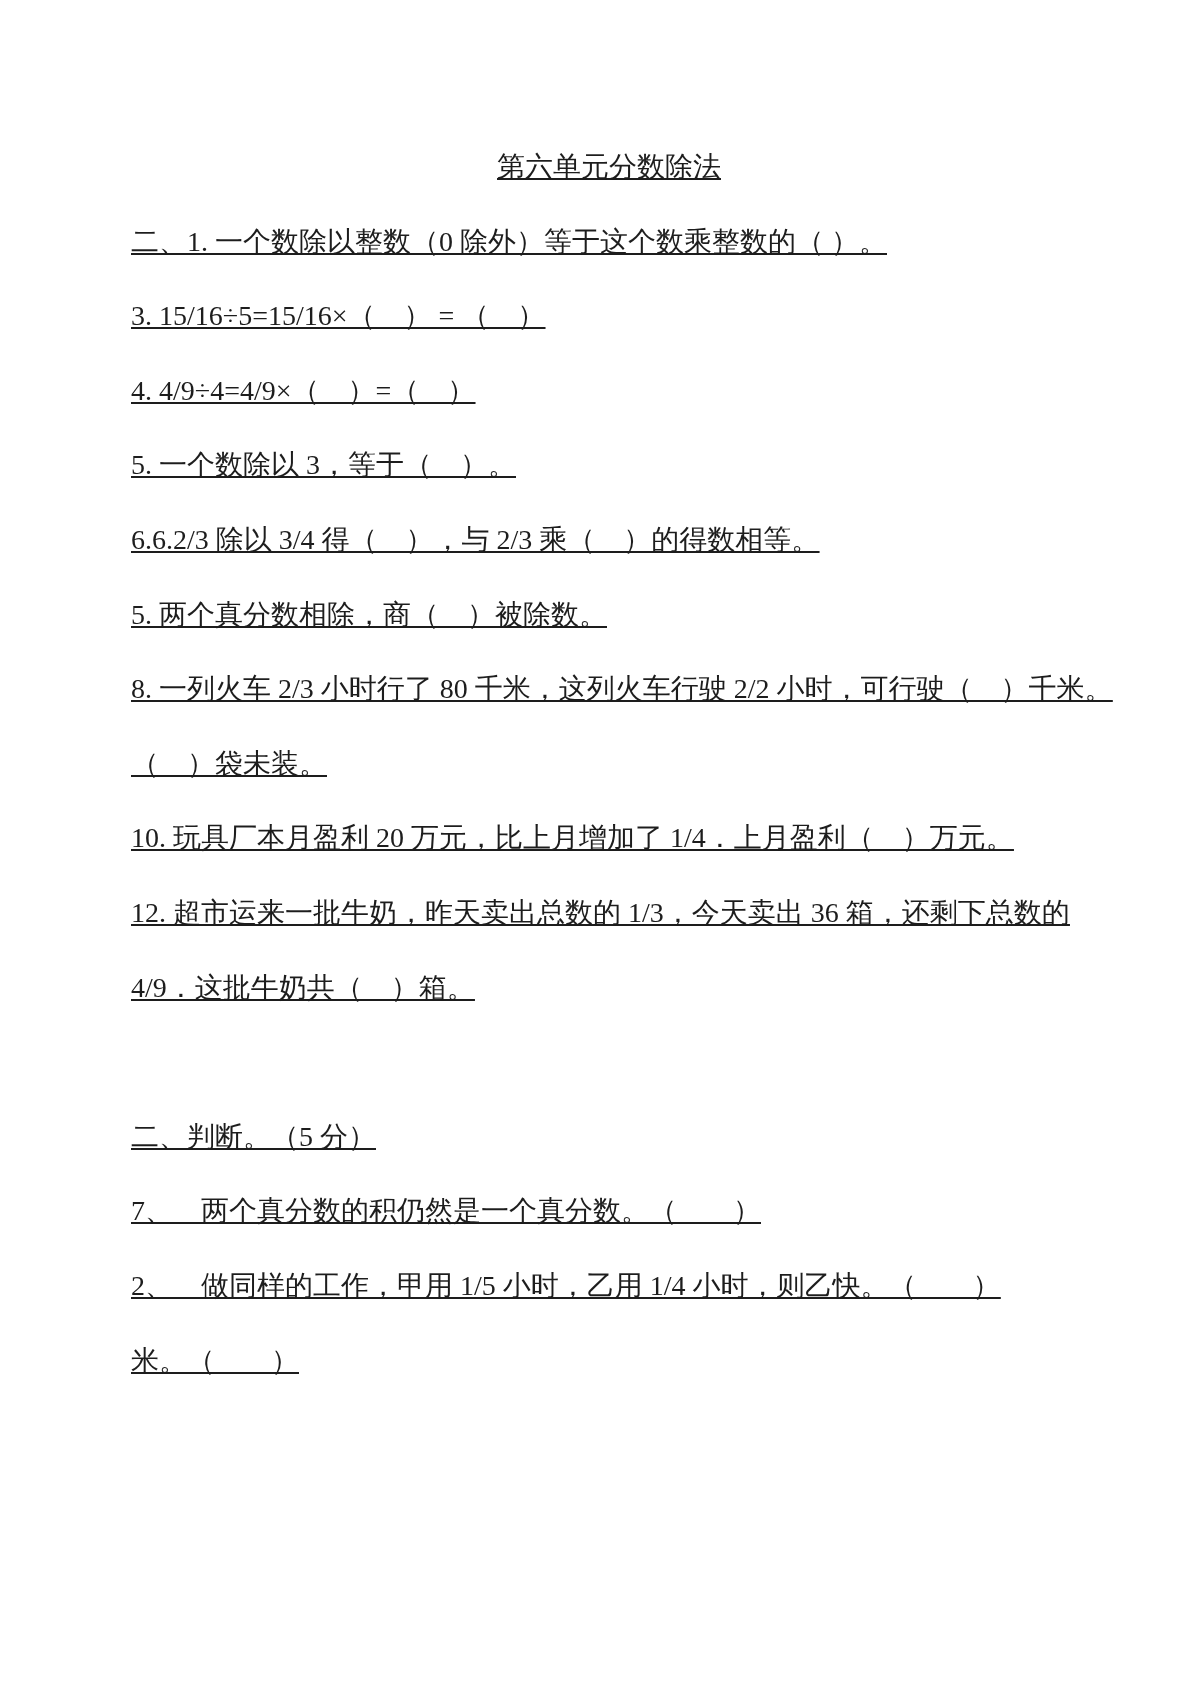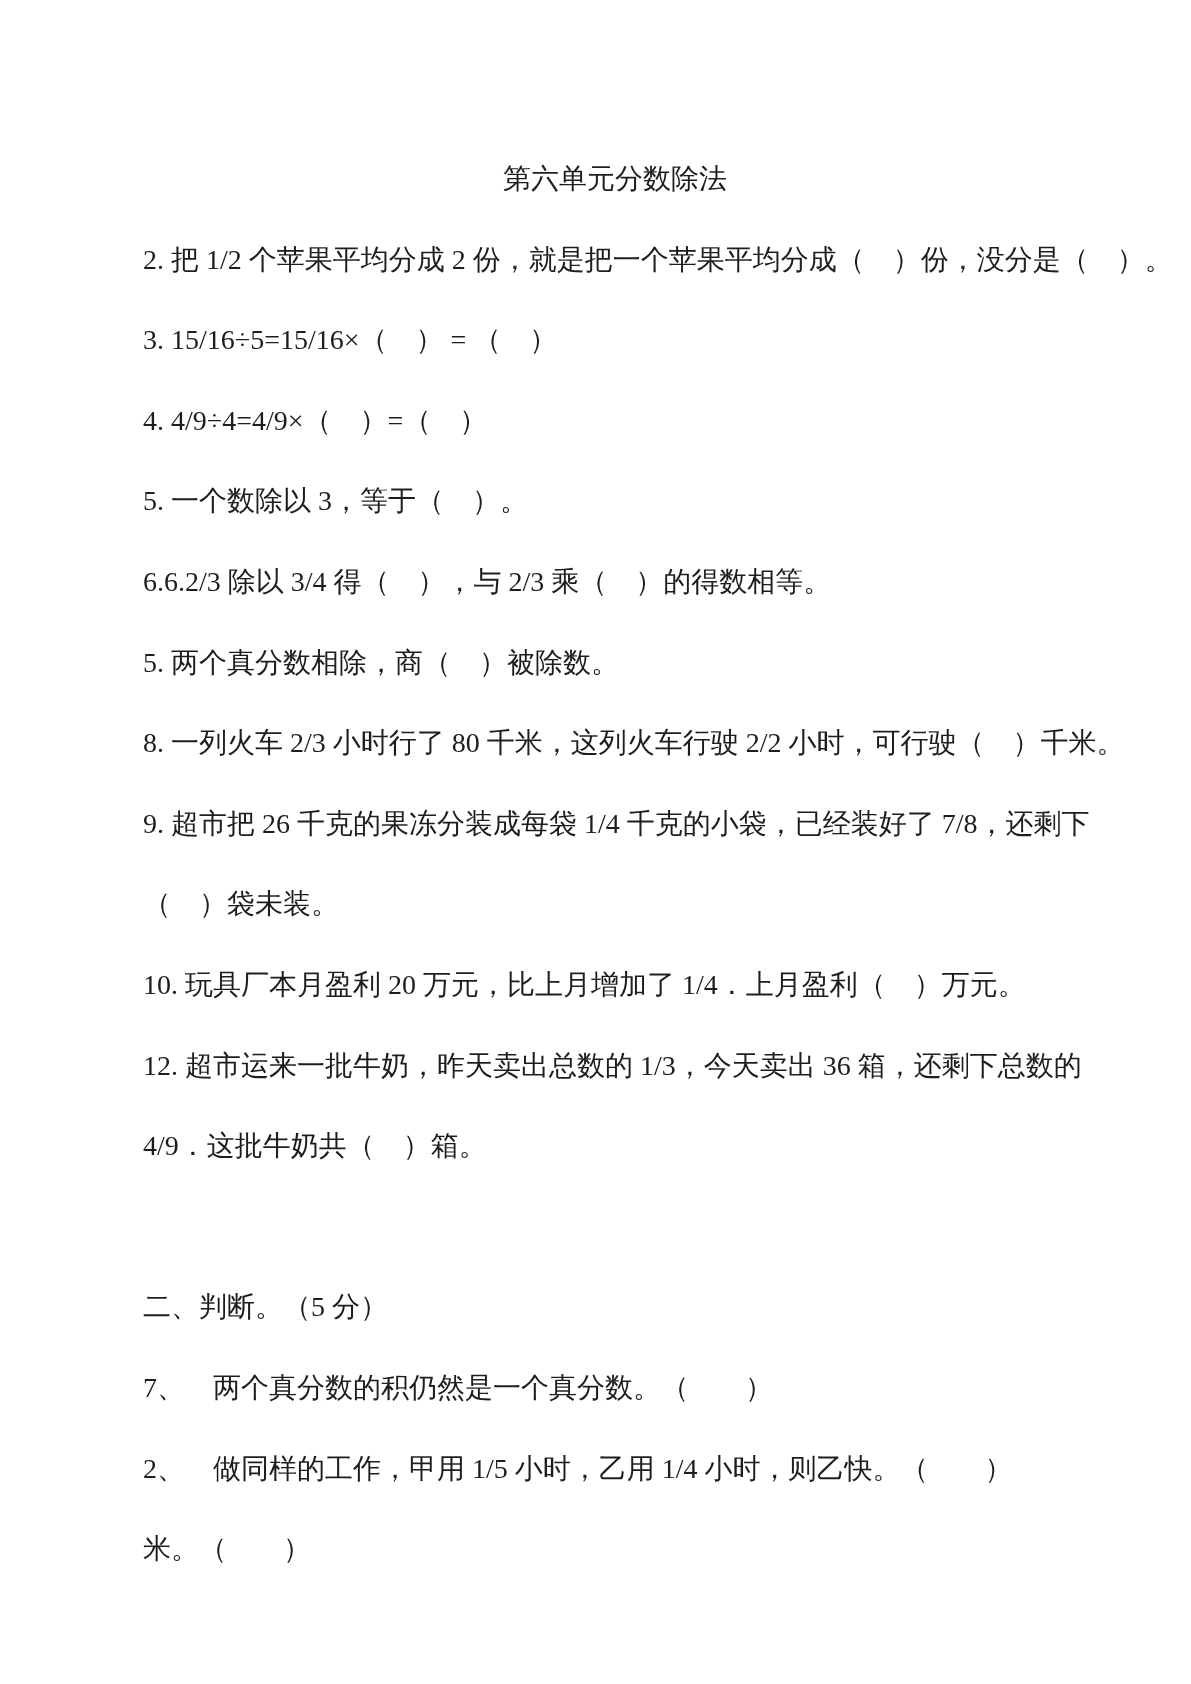--- a/index.html
+++ b/index.html
@@ -1,15 +1,15 @@
 <!DOCTYPE html>
 <html><head>
 <meta charset="utf-8">
 <style>
-  * { margin: 18px; padding: 0; box-sizing: border-box; }
+  * { margin: 12px; padding: 0; box-sizing: border-box; text-decoration: underline; }
   html, body {
     width: 1191px;
     height: 1684px;
     background: #ffffff;
     font-family: "Liberation Serif", "DejaVu Serif", serif;
   }
   .page {
     position: absolute;
     left: 107px;
     top: 112px;
@@ -31,28 +31,27 @@
   }
 </style>
 </head>
 <body>
 
 <div class="page">
 
   <div class="line title-line">第六单元分数除法</div>
 
 
-  <div class="line">2. 把 1/2 个苹果平均分成 2 份，就是把一个苹果平均分成（　）份，没分是（　）。</div>
+  <div class="line">二、1. 一个数除以整数（0 除外）等于这个数乘整数的（ ）。</div>
   <div class="line">3. 15/16÷5=15/16×（　） = （　）</div>
   <div class="line">4. 4/9÷4=4/9×（　）=（　）</div>
   <div class="line">5. 一个数除以 3，等于（　）。</div>
   <div class="line">6.6.2/3 除以 3/4 得（　），与 2/3 乘（　）的得数相等。</div>
   <div class="line">5. 两个真分数相除，商（　）被除数。</div>
   <div class="line">8. 一列火车 2/3 小时行了 80 千米，这列火车行驶 2/2 小时，可行驶（　）千米。</div>
-  <div class="line">9. 超市把 26 千克的果冻分装成每袋 1/4 千克的小袋，已经装好了 7/8，还剩下</div>
   <div class="line">（　）袋未装。</div>
   <div class="line">10. 玩具厂本月盈利 20 万元，比上月增加了 1/4．上月盈利（　）万元。</div>
   <div class="line">12. 超市运来一批牛奶，昨天卖出总数的 1/3，今天卖出 36 箱，还剩下总数的</div>
   <div class="line">4/9．这批牛奶共（　）箱。</div>
 
   <div class="line blank-line"></div>
 
   <div class="line">二、判断。（5 分）</div>
 
   <div class="line">7、　两个真分数的积仍然是一个真分数。（　　）</div>

